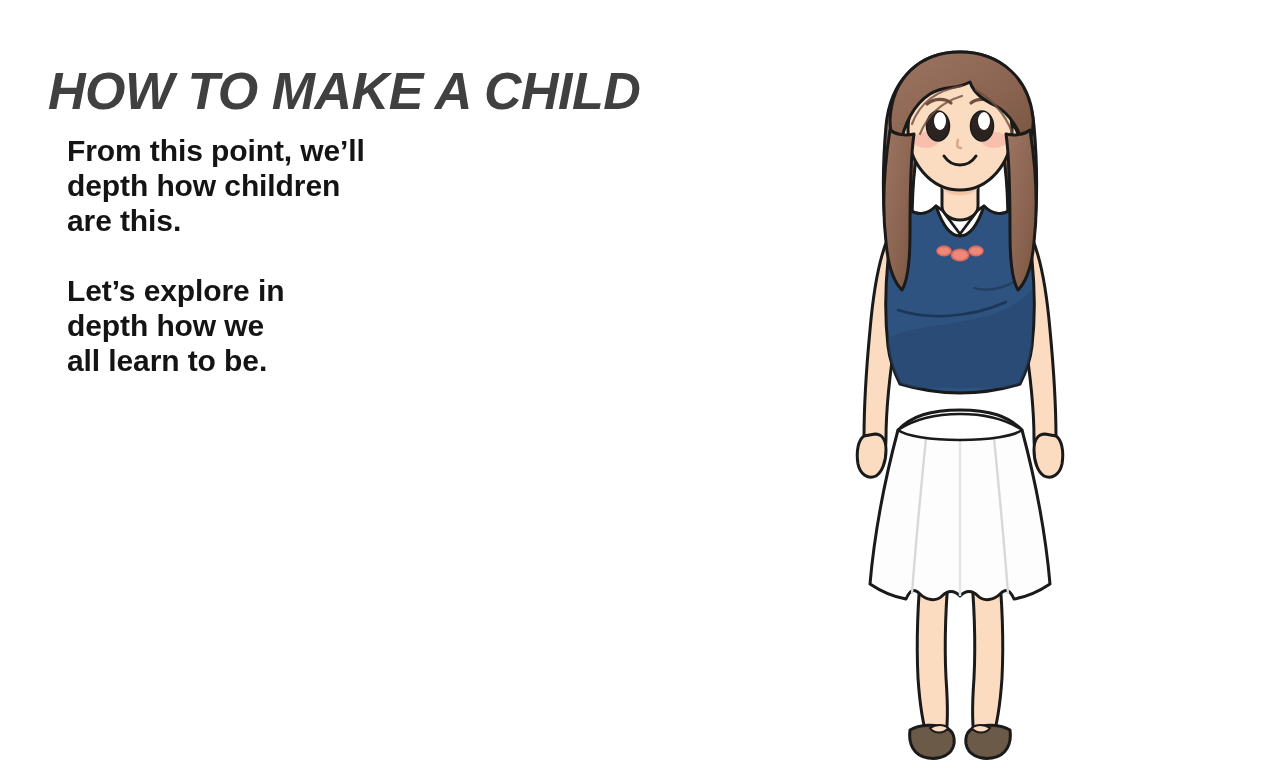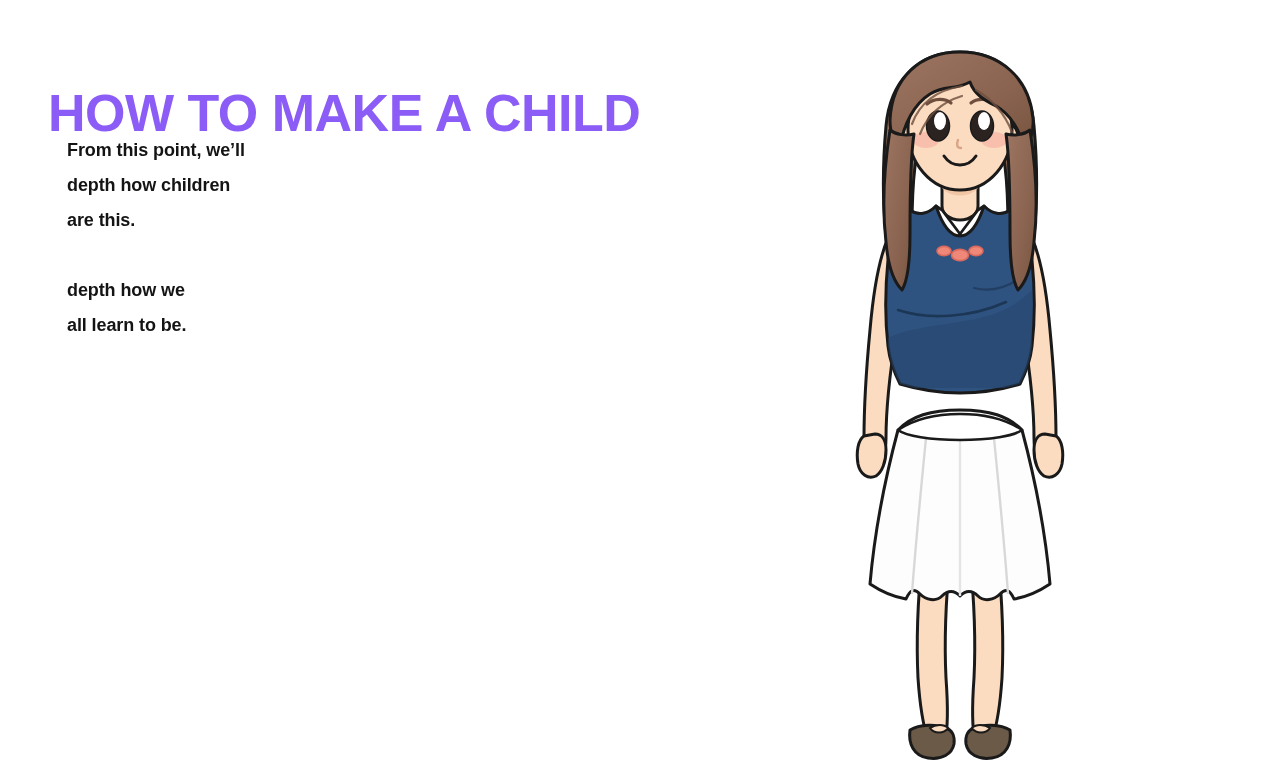--- a/index.html
+++ b/index.html
@@ -16,36 +16,37 @@
     color: #111111;
   }
   #slide {
     position: absolute;
     inset: 0;
     background: #ffffff;
   }
   #slide-title {
     position: absolute;
     left: 48px;
-    top: 50px;
+    top: 28px;
     font-size: 52px;
     font-weight: 700;
     letter-spacing: -0.5px;
-    color: #8b5cf6;
+    color: #404040;
     line-height: 1.08;
     white-space: nowrap;
+    font-style: italic;
   }
   #body-text {
     position: absolute;
     left: 67px;
     top: 133px;
     width: 420px;
   }
   .para {
-    font-size: 18px;
+    font-size: 30px;
     font-weight: 700;
     line-height: 35px;
     color: #141414;
     letter-spacing: -0.1px;
   }
   .para + .para {
     margin-top: 35px;
   }
   .para .tline { display: block; }
   #character {
@@ -70,20 +71,21 @@
 
   <div id="body-text">
 
     <div class="para">
       <span class="tline">From this point, we’ll</span>
       <span class="tline">depth how children</span>
       <span class="tline">are this.</span>
     </div>
 
     <div class="para">
+      <span class="tline">Let’s explore in</span>
       <span class="tline">depth how we</span>
       <span class="tline">all learn to be.</span>
     </div>
 
   </div>
 
   <div id="character">
     <svg viewBox="0 0 272 730" xmlns="http://www.w3.org/2000/svg">
       <defs>
         <linearGradient id="legShade" x1="0" y1="0" x2="0" y2="1">

